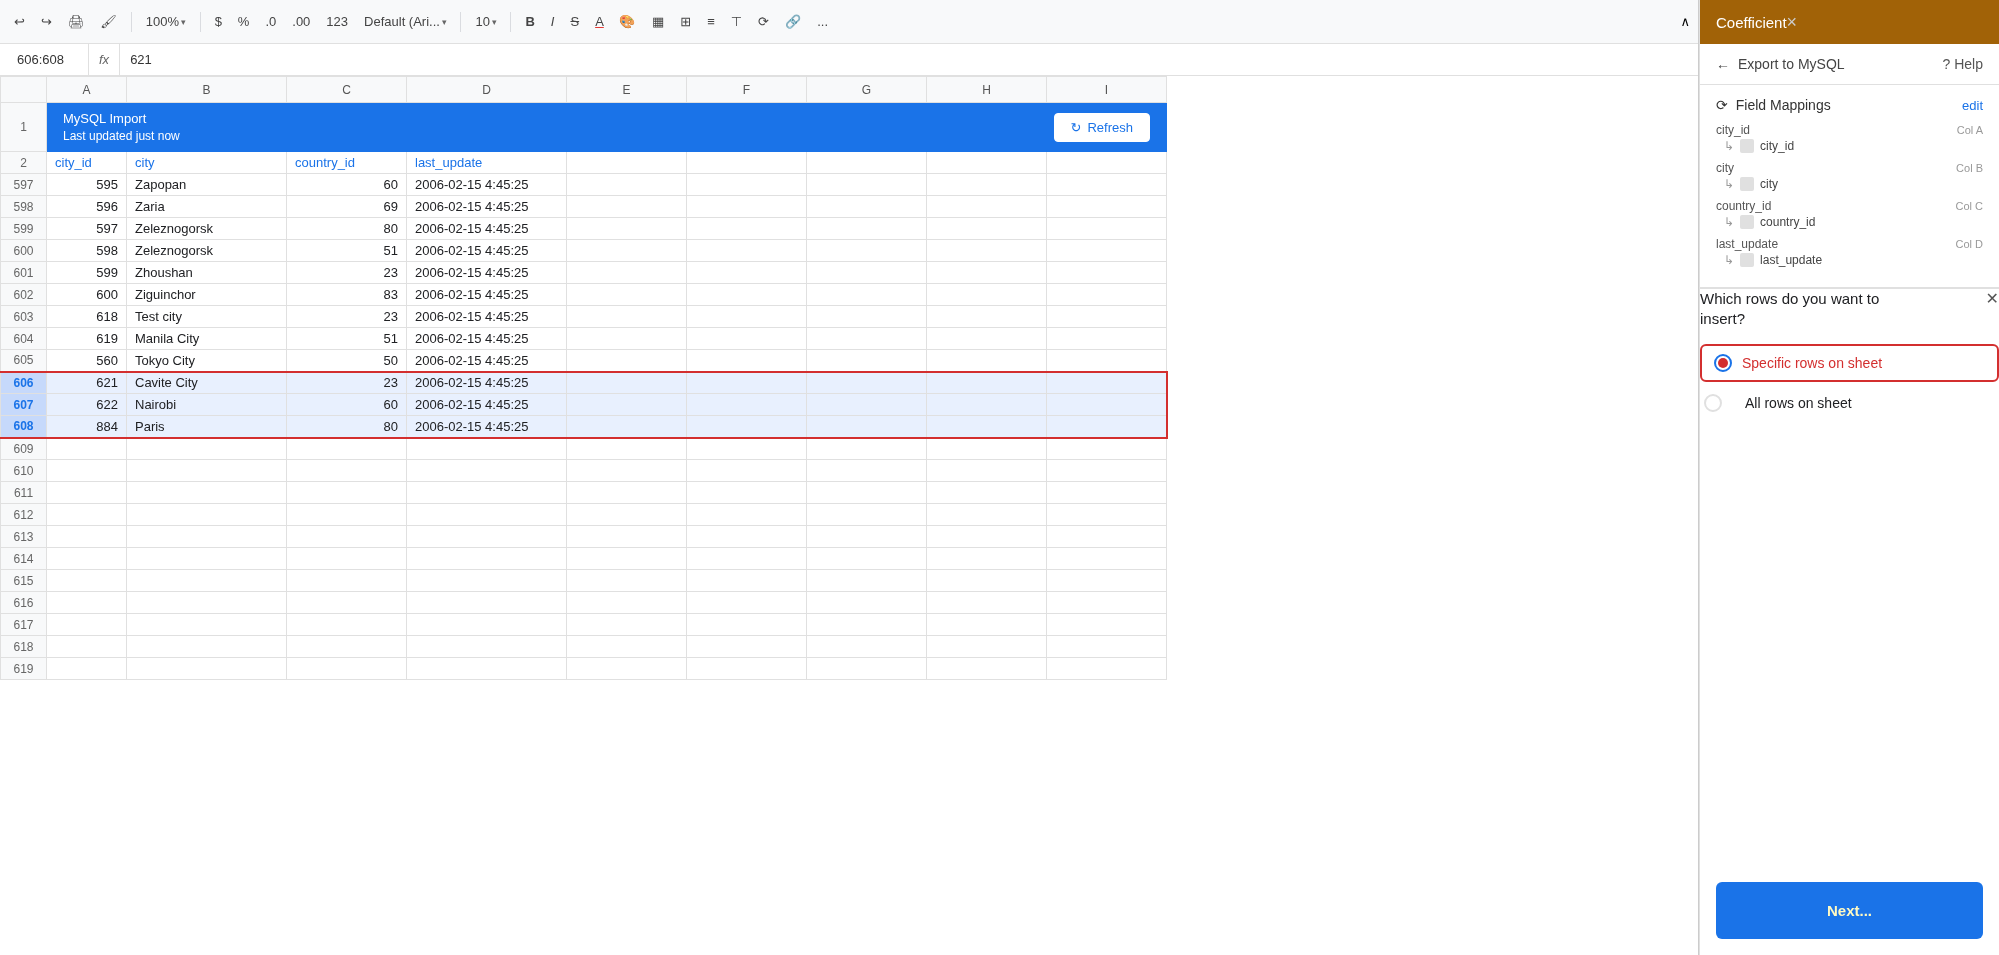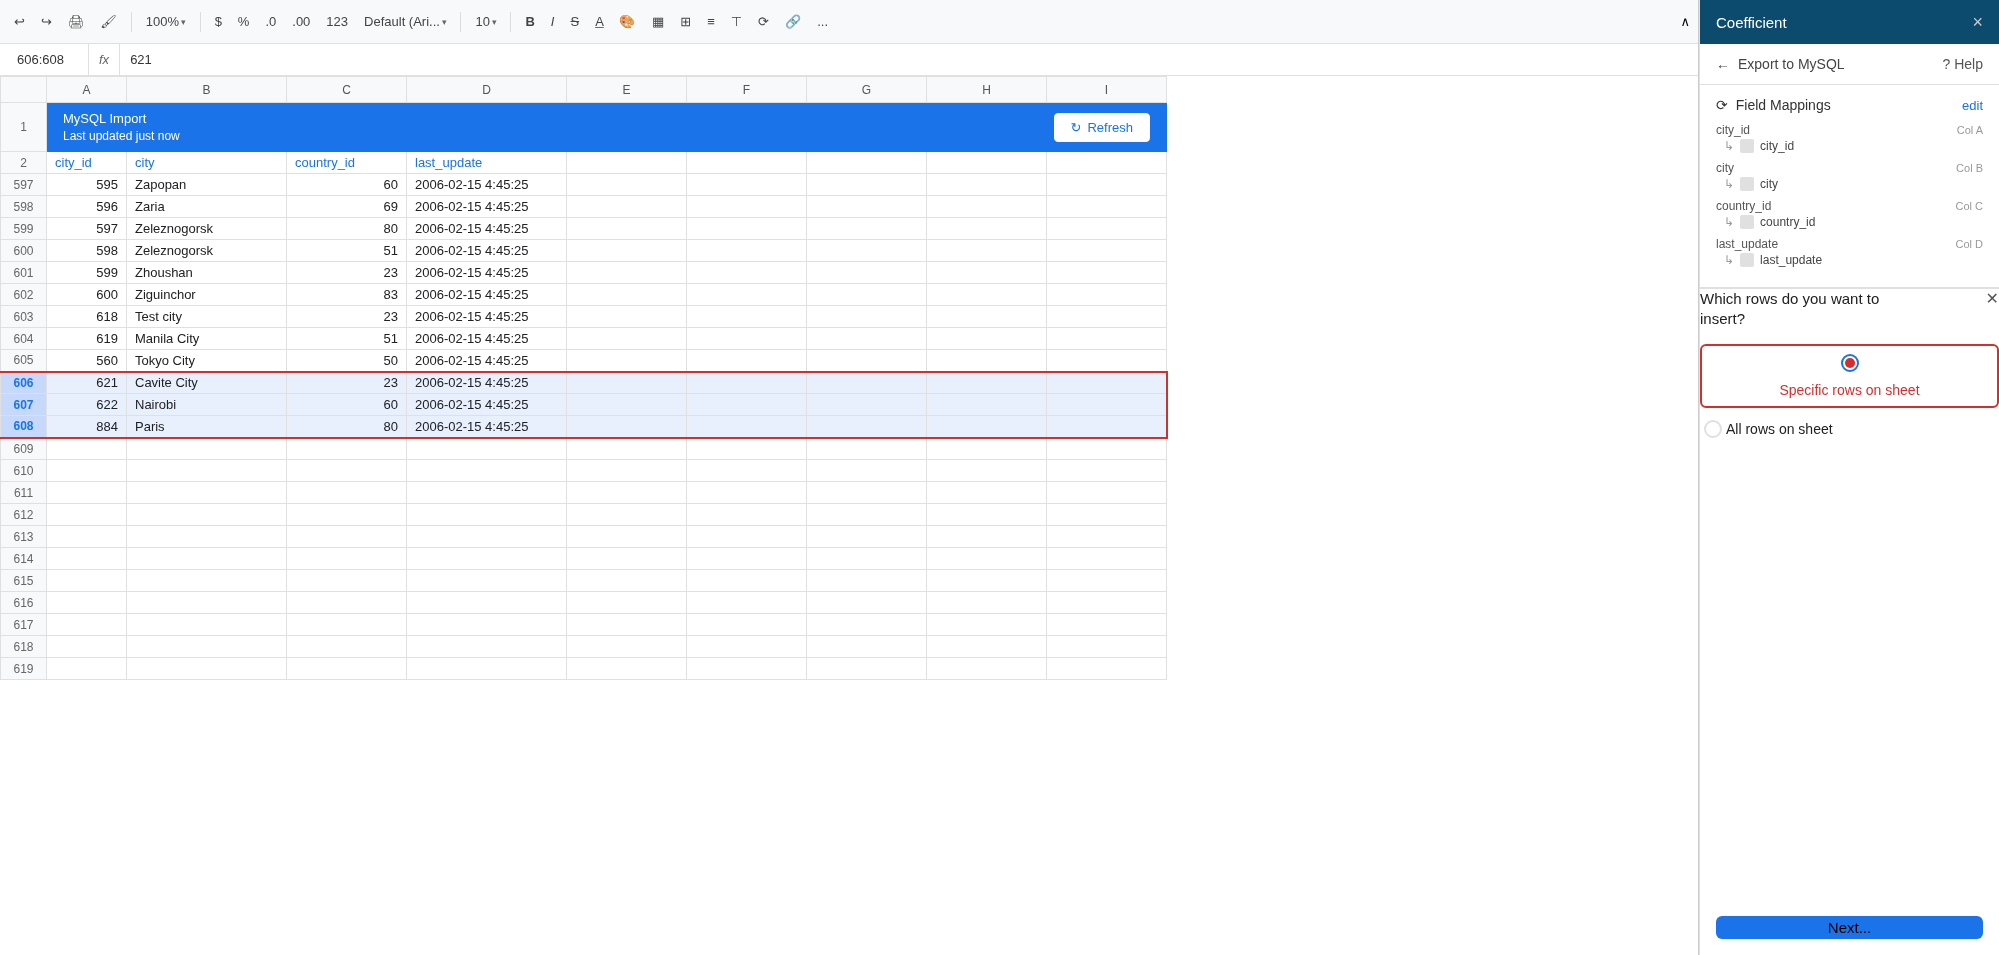--- a/index.html
+++ b/index.html
@@ -214,25 +214,25 @@
       background: #fff;
       display: flex;
       flex-direction: column;
       flex-shrink: 0;
       border-left: 1px solid #e0e0e0;
       position: relative;
     }
 
     
     .panel-header {
-      background: #0c4a6e;
+      background: #a16207;
       color: #fff;
       display: flex;
       align-items: center;
-      justify-content: space-between;
+      justify-content: flex-start;
       padding: 0 16px;
       height: 44px;
       flex-shrink: 0;
     }
     .panel-title { font-size: 15px; font-weight: 500; }
     .panel-close { cursor: pointer; font-size: 18px; color: #ccc; }
 
     
     .panel-nav {
       display: flex;
@@ -278,51 +278,50 @@
     }
     .which-rows-header {
       display: flex;
       align-items: flex-start;
       justify-content: space-between;
     }
     .which-rows-title { font-size: 15px; font-weight: 500; color: #202124; line-height: 1.3; }
     .which-rows-close { cursor: pointer; color: #555; font-size: 16px; }
 
     .radio-options { margin-top: 16px; display: flex; flex-direction: column; gap: 12px; }
-    .radio-option { display: flex; align-items: center; gap: 4px; cursor: pointer; }
+    .radio-option { display: flex; align-items: center; gap: 23px; cursor: pointer; }
     .radio-outer {
       width: 18px; height: 18px; border-radius: 50%; border: 2px solid #e0e0e0;
       display: flex; align-items: center; justify-content: center; flex-shrink: 0;
     }
     .radio-outer.selected { border-color: #1a73e8; }
     .radio-inner { width: 10px; height: 10px; border-radius: 50%; background: #1a73e8; }
     .radio-label { font-size: 14px; color: #202124; }
 
     
     .option-box-specific {
       border: 2px solid #d32f2f;
       border-radius: 6px;
       padding: 8px 12px;
       display: flex;
       align-items: center;
       gap: 10px;
       cursor: pointer;
-      flex-direction: column;
     }
 
     .next-btn-container { padding: 16px; margin-top: auto; }
     .next-btn {
       width: 100%;
       background: #1a73e8;
-      color: #000000;
+      color: #fef9c3;
       border: none;
       border-radius: 6px;
-      padding: 3px;
+      padding: 20px;
       font-size: 15px;
-      font-weight: 400;
+      font-weight: 700;
       cursor: pointer;
       text-align: center;
     }
 
     .panel-body {
       flex: 1;
       overflow-y: auto;
       display: flex;
       flex-direction: column;
     }

